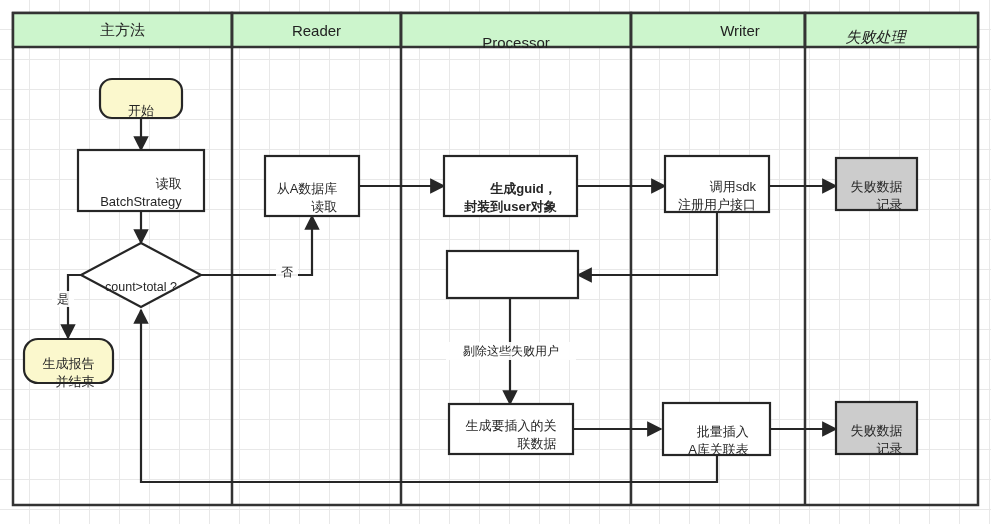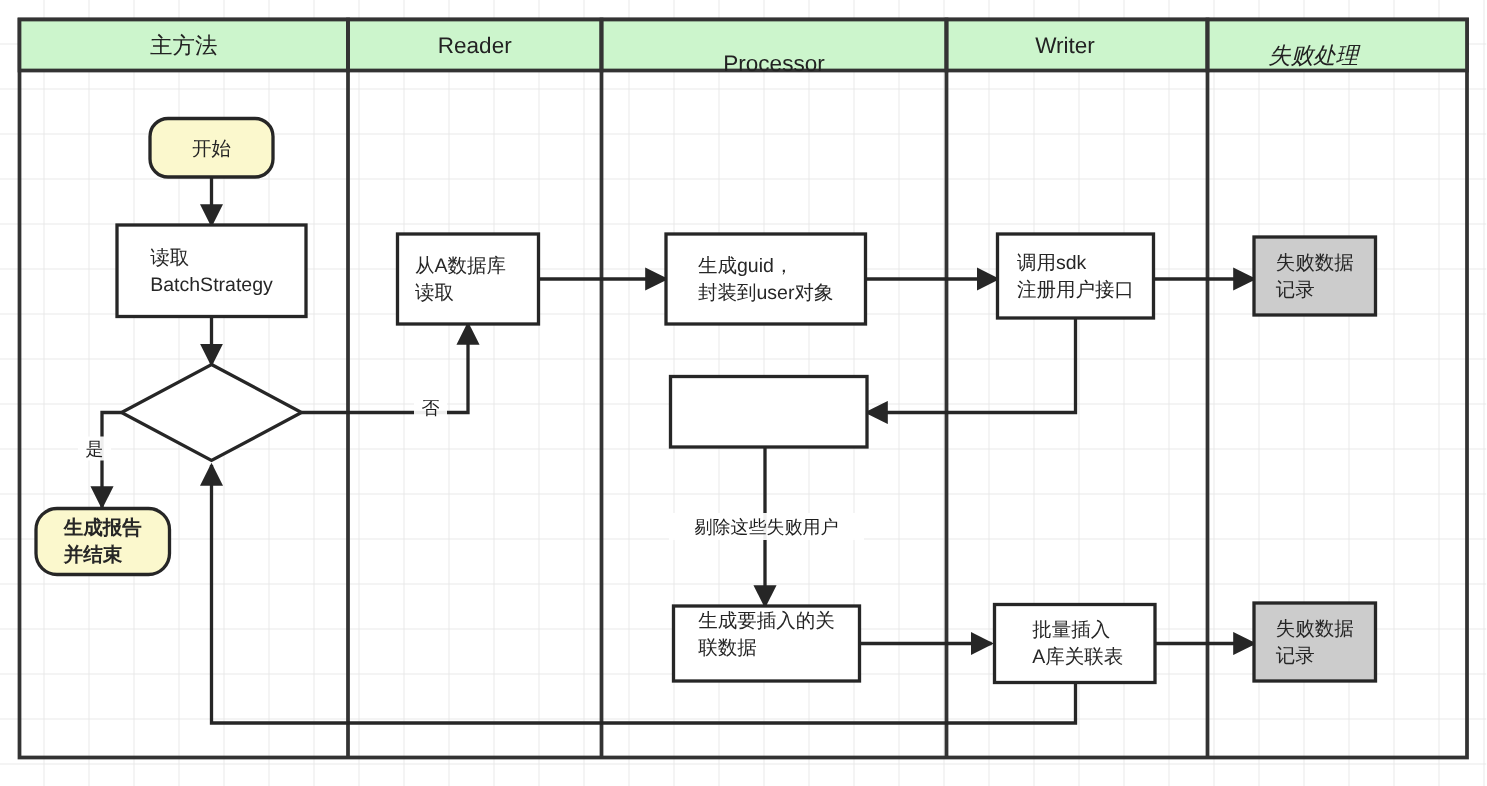--- a/index.html
+++ b/index.html
@@ -23,26 +23,27 @@
   #diagram-svg {
     position: absolute;
     left: 0;
     top: 0;
   }
   .node-label {
     position: absolute;
     display: flex;
     align-items: center;
     justify-content: center;
-    text-align: left;
+    text-align: right;
     color: #262626;
     font-size: 13px;
     line-height: 1.35;
     white-space: pre-line;
     pointer-events: none;
+    margin-top: 12px;
   }
   .lane-title {
     position: absolute;
     display: flex;
     align-items: center;
     justify-content: center;
     color: #222222;
     font-size: 15px;
   }
   .edge-label {
@@ -135,31 +136,32 @@
 
       <rect x="836" y="158" width="81" height="52" fill="#cccccc" stroke="#262626" stroke-width="2.2"></rect>
 
       <rect x="836" y="402" width="81" height="52" fill="#cccccc" stroke="#262626" stroke-width="2.2"></rect>
     </g>
   </svg>
 
   <div class="lane-title" style="left:13px;  top:13px; width:219px; height:34px;">主方法</div>
   <div class="lane-title" style="left:232px; top:13px; width:169px; height:34px;">Reader</div>
   <div class="lane-title" style="left:401px; top:13px; width:230px; height:34px;margin-top:12px;">Processor</div>
-  <div class="lane-title" style="left:623px; top:13px; width:174px; height:34px;">Writer</div>
+  <div class="lane-title" style="left:653px; top:13px; width:174px; height:34px;">Writer</div>
   <div class="lane-title" style="left:789px; top:13px; width:173px; height:48px;font-style:italic;">失败处理</div>
 
   <div class="node-label" style="left:100px; top:79px;  width:82px;  height:39px;">开始</div>
   <div class="node-label" style="left:78px;  top:150px; width:126px; height:61px;">读取
 BatchStrategy</div>
-  <div class="node-label" style="left:24px;  top:339px; width:89px;  height:44px;font-weight:bold;">生成报告
+  <div class="node-label" style="left:81px;  top:261px; width:120px; height:28px; font-size:12.5px;">count&gt;total ?</div>
+  <div class="node-label" style="left:24px;  top:339px; width:89px;  height:44px;">生成报告
 并结束</div>
   <div class="node-label" style="left:265px; top:156px; width:84px;  height:60px;">从A数据库
 读取</div>
-  <div class="node-label" style="left:444px; top:156px; width:133px; height:60px;">生成guid，
+  <div class="node-label" style="left:444px; top:156px; width:133px; height:60px;font-weight:bold;">生成guid，
 封装到user对象</div>
   <div class="node-label" style="left:449px; top:404px; width:124px; height:37px;">生成要插入的关
 联数据</div>
   <div class="node-label" style="left:665px; top:156px; width:104px; height:56px;">调用sdk
 注册用户接口</div>
   <div class="node-label" style="left:663px; top:403px; width:111px; height:52px;">批量插入
 A库关联表</div>
   <div class="node-label" style="left:836px; top:158px; width:81px;  height:52px;">失败数据
 记录</div>
   <div class="node-label" style="left:836px; top:402px; width:81px;  height:52px;">失败数据

